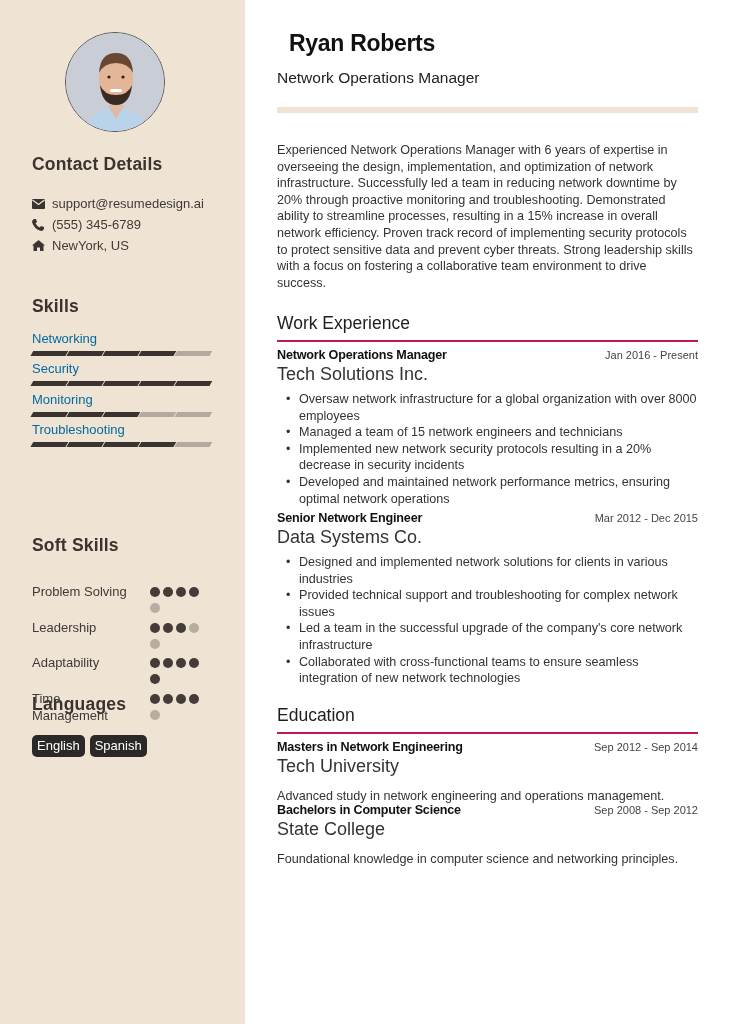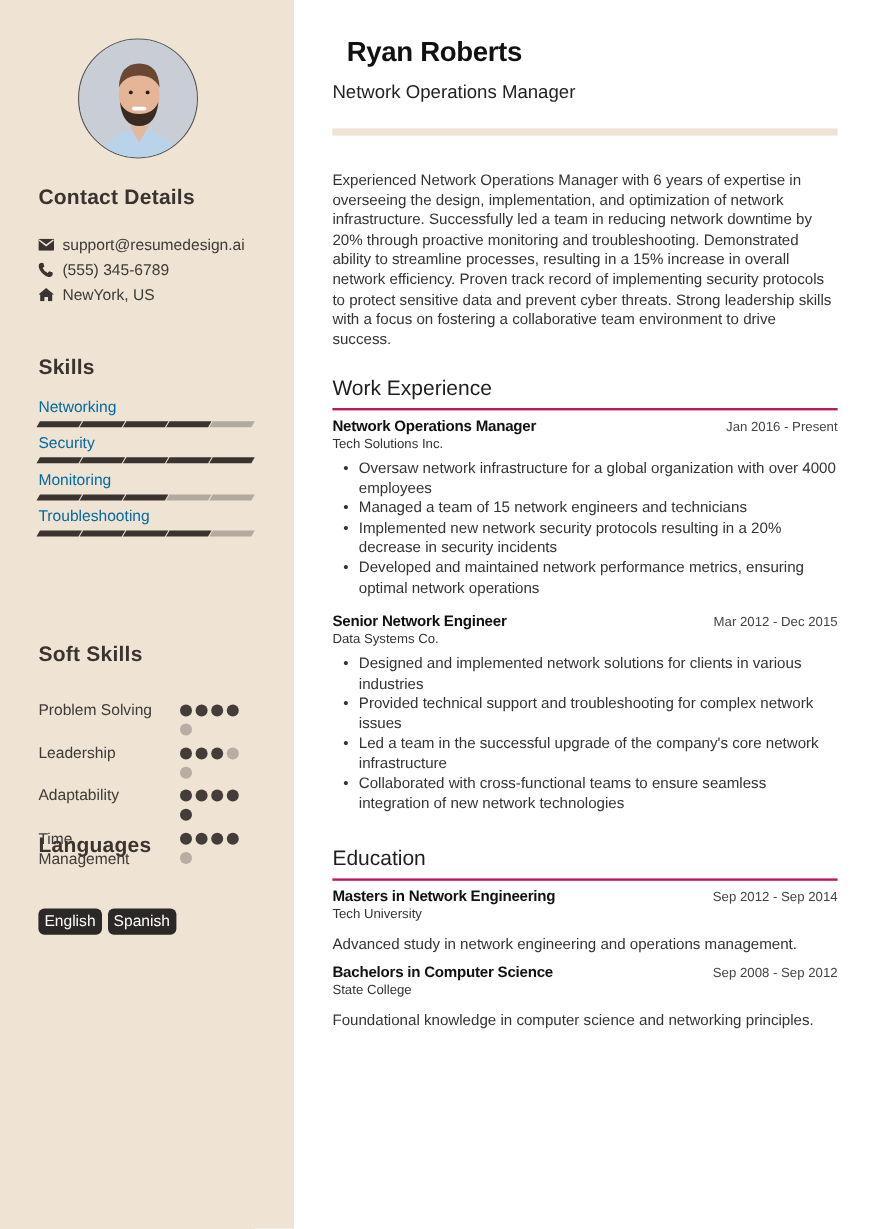--- a/index.html
+++ b/index.html
@@ -24,36 +24,36 @@
   .bar.off { background: #b3aa9f; }
 
   .soft { position: absolute; left: 32px; top: 569px; }
   .soft-row { position: relative; height: 21.5px; margin-top: 14px; }
   .soft-name { font-size: 13px; color: #3e3a37; line-height: 17px; width: 110px; }
   .dots { position: absolute; left: 118px; top: 4px; width: 52px; display: flex; flex-wrap: wrap; gap: 0 3px; row-gap: 6px; }
   .dot { width: 10px; height: 10px; border-radius: 50%; background: #3a3330; opacity: 0.95; }
   .dot.off { background: #b3aa9f; }
   .soft-row.tall { height: 34px; }
 
-  .langs { position: absolute; left: 32px; top: 757px; display: flex; gap: 5px; align-items: center; }
+  .langs { position: absolute; left: 32px; top: 735px; display: flex; gap: 5px; align-items: center; }
   .lang { background: #2b2827; color: #fff; font-size: 13px; padding: 3px 5px 4px; border-radius: 5px; }
 
   .main { position: absolute; left: 277px; top: 0; width: 421px; }
   .name { position: absolute; top: 30px; left: 12px; font-size: 23px; font-weight: bold; color: #111; letter-spacing: -0.3px; }
   .role { position: absolute; top: 69px; left: 0; font-size: 15.5px; color: #222; }
   .accent-rule { position: absolute; top: 107px; left: 0; width: 421px; height: 6px; background: #efe3d3; }
   .summary { position: absolute; top: 142px; left: 0; width: 421px; font-size: 12.6px; line-height: 16.6px; color: #333; }
 
   .sec-h { position: absolute; left: 0; width: 421px; font-size: 17.5px; font-weight: normal; color: #1e1e1e; padding-bottom: 6px; border-bottom: 2px solid #be185d; }
 
   .entry { position: absolute; left: 0; width: 421px; }
   .entry-head { display: flex; justify-content: space-between; align-items: baseline; }
   .entry-title { font-size: 12.6px; font-weight: bold; color: #111; letter-spacing: -0.2px; }
   .entry-date { font-size: 11px; color: #444; }
-  .entry-org { font-size: 11px; color: #333; margin-top: 2px; }
+  .entry-org { font-size: 18px; color: #333; margin-top: 2px; }
   .entry ul { list-style: none; margin-top: 6px; padding-left: 9px; }
   .entry li { position: relative; padding-left: 13px; font-size: 12.6px; line-height: 16.6px; color: #333; }
   .entry li::before { content: "\2022"; position: absolute; left: 0; top: 0; color: #333; }
   .entry-desc { font-size: 12.6px; color: #333; margin-top: 12px; }
 </style>
 </head>
 <body>
 
 <div class="sidebar">
 
@@ -203,21 +203,21 @@
 
   <div class="sec-h" style="top:313px;">Work Experience</div>
 
   <div class="entry" style="top:348px;">
     <div class="entry-head">
       <span class="entry-title">Network Operations Manager</span>
       <span class="entry-date">Jan 2016 - Present</span>
     </div>
     <div class="entry-org">Tech Solutions Inc.</div>
     <ul>
-      <li>Oversaw network infrastructure for a global organization with over 4000 employees</li>
+      <li>Oversaw network infrastructure for a global organization with over 8000 employees</li>
       <li>Managed a team of 15 network engineers and technicians</li>
       <li>Implemented new network security protocols resulting in a 20% decrease in security incidents</li>
       <li>Developed and maintained network performance metrics, ensuring optimal network operations</li>
     </ul>
   </div>
 
   <div class="entry" style="top:511px;">
     <div class="entry-head">
       <span class="entry-title">Senior Network Engineer</span>
       <span class="entry-date">Mar 2012 - Dec 2015</span>

